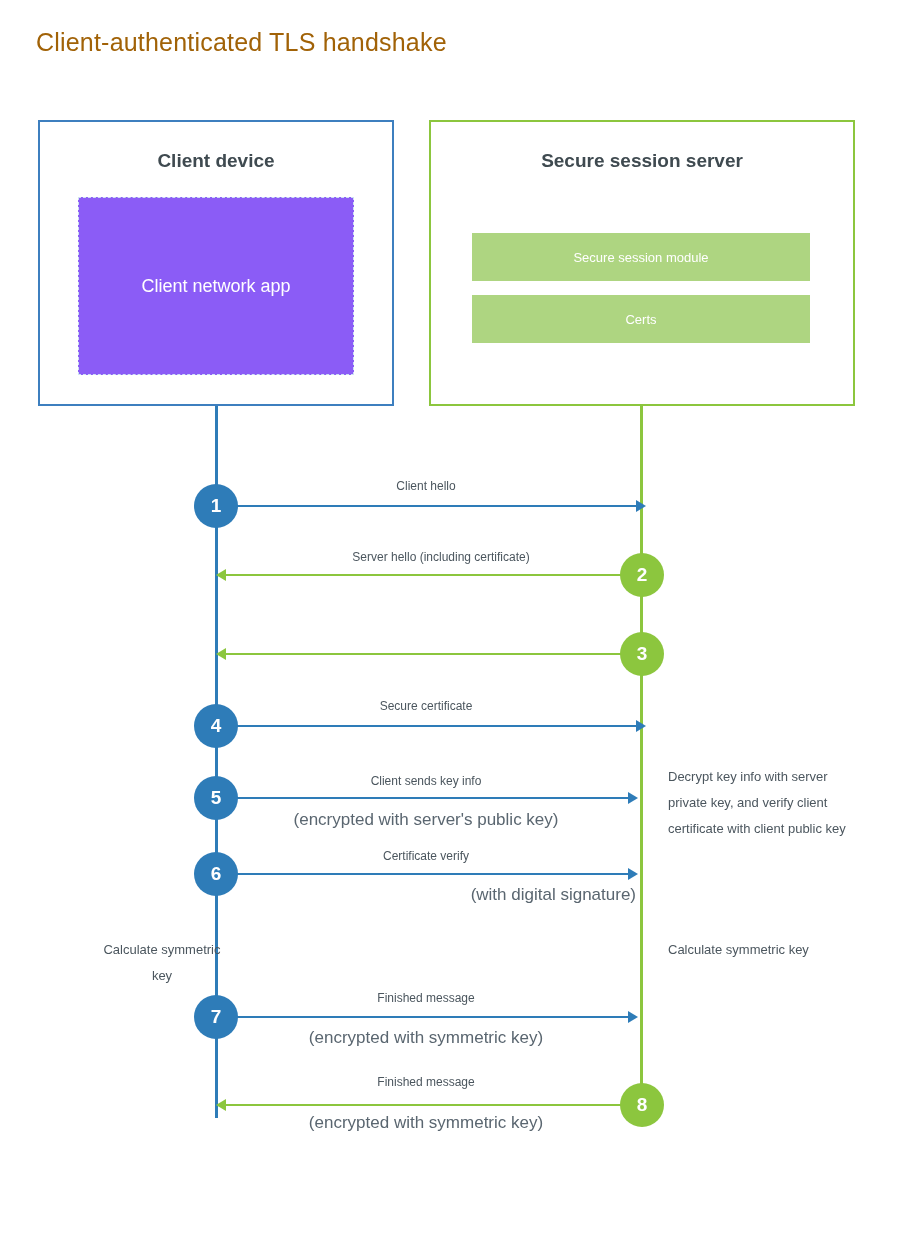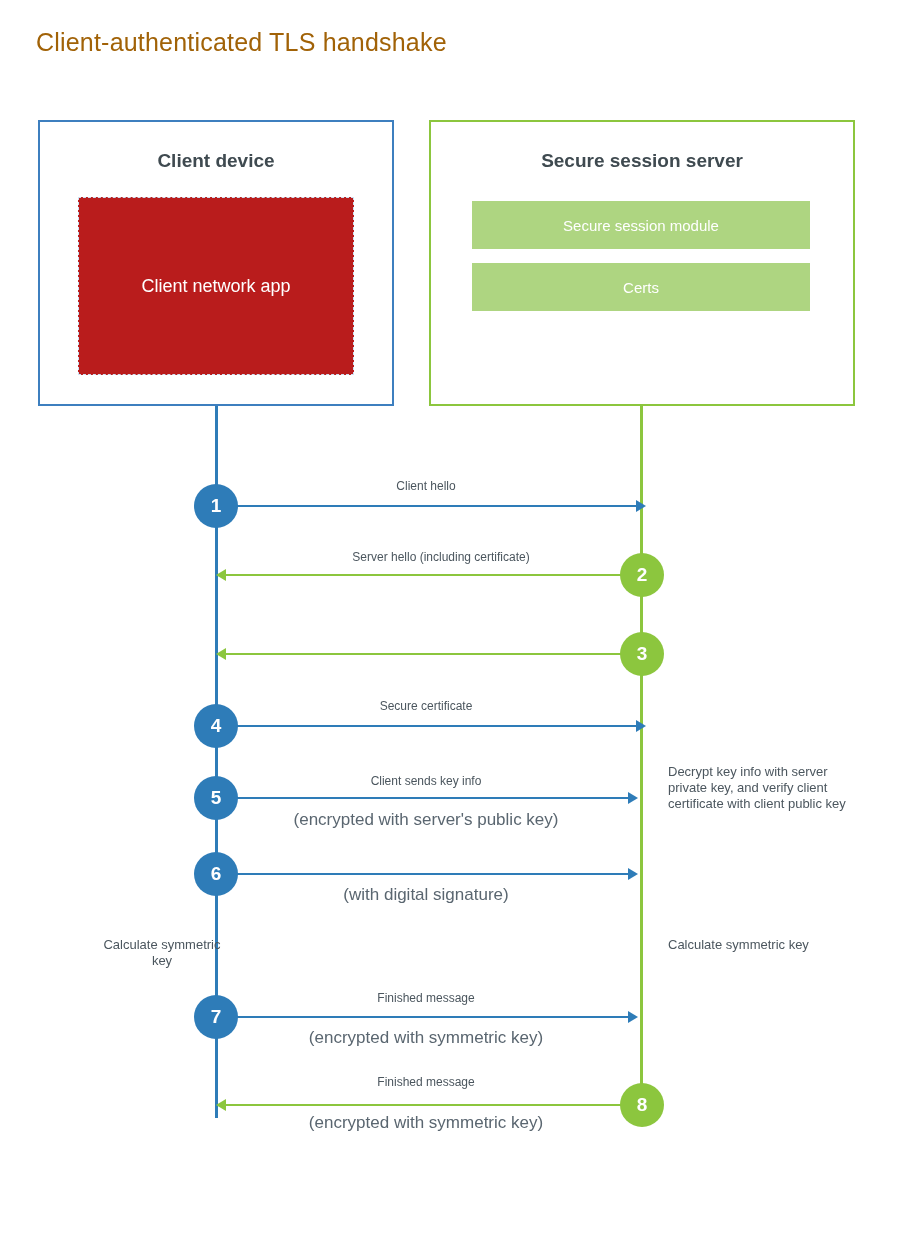--- a/index.html
+++ b/index.html
@@ -61,42 +61,43 @@
     font-size: 19px;
     font-weight: bold;
     color: #3f4a50;
   }
 
   #client-app {
     left: 78px;
     top: 197px;
     width: 276px;
     height: 178px;
-    background: #b91c1c;
+    background: #8b5cf6;
     border: 1px dashed #cfe2f3;
     box-sizing: border-box;
     display: flex;
     align-items: center;
     justify-content: center;
     text-align: center;
     color: #ffffff;
     font-size: 18px;
     line-height: 26px;
   }
 
   .server-module {
     left: 472px;
     width: 338px;
     height: 48px;
     background: #aed581;
     display: flex;
     align-items: center;
     justify-content: center;
     color: #ffffff;
-    font-size: 15px;
+    font-size: 13px;
+    margin-top: 32px;
   }
   #server-module-0 { top: 201px; }
   #server-module-1 { top: 263px; }
   #server-module-2 { top: 324px; }
 
   
   .lifeline { width: 3px; }
   #client-lifeline {
     left: 215px;
     top: 406px;
@@ -146,21 +147,21 @@
   }
   .msg-sub {
     font-size: 17px;
     color: #5a6670;
     text-align: center;
     width: 420px;
   }
   .side-note {
     font-size: 13px;
     color: #4b565e;
-    line-height: 16px;
+    line-height: 26px;
   }
 </style>
 </head>
 <body>
 
 <div id="canvas">
 
   <div class="abs" id="page-title">Client-authenticated TLS handshake</div>
 
   <div class="abs entity-box" id="client-box">
@@ -197,23 +198,24 @@
   <div class="abs step-circle circle-blue" style="left:194px; top:704px;">4</div>
 
   <div class="abs msg-label" style="left:216px; top:774px;">Client sends key info</div>
   <div class="abs arrow-line arrow-blue" style="left:216px; top:797px; width:416px;"></div>
   <div class="abs arrow-head head-right-blue" style="left:628px; top:792px;"></div>
   <div class="abs msg-sub" style="left:216px; top:810px;">(encrypted with server's public key)</div>
   <div class="abs step-circle circle-blue" style="left:194px; top:776px;">5</div>
 
   <div class="abs side-note" style="left:668px; top:764px; width:180px;">Decrypt key info with server private key, and verify client certificate with client public key</div>
 
+  <div class="abs msg-label" style="left:216px; top:849px;">Certificate verify</div>
   <div class="abs arrow-line arrow-blue" style="left:216px; top:873px; width:416px;"></div>
   <div class="abs arrow-head head-right-blue" style="left:628px; top:868px;"></div>
-  <div class="abs msg-sub" style="left:216px; top:885px;">(with digital signature)</div>
+  <div class="abs msg-sub" style="left:216px; top:885px;text-align:right;">(with digital signature)</div>
   <div class="abs step-circle circle-blue" style="left:194px; top:852px;">6</div>
 
   <div class="abs side-note" style="left:92px; top:937px; width:140px; text-align:center;">Calculate symmetric key</div>
 
   <div class="abs side-note" style="left:668px; top:937px; width:150px;">Calculate symmetric key</div>
 
   <div class="abs msg-label" style="left:216px; top:991px;">Finished message</div>
   <div class="abs arrow-line arrow-blue" style="left:216px; top:1016px; width:416px;"></div>
   <div class="abs arrow-head head-right-blue" style="left:628px; top:1011px;"></div>
   <div class="abs msg-sub" style="left:216px; top:1028px;">(encrypted with symmetric key)</div>

